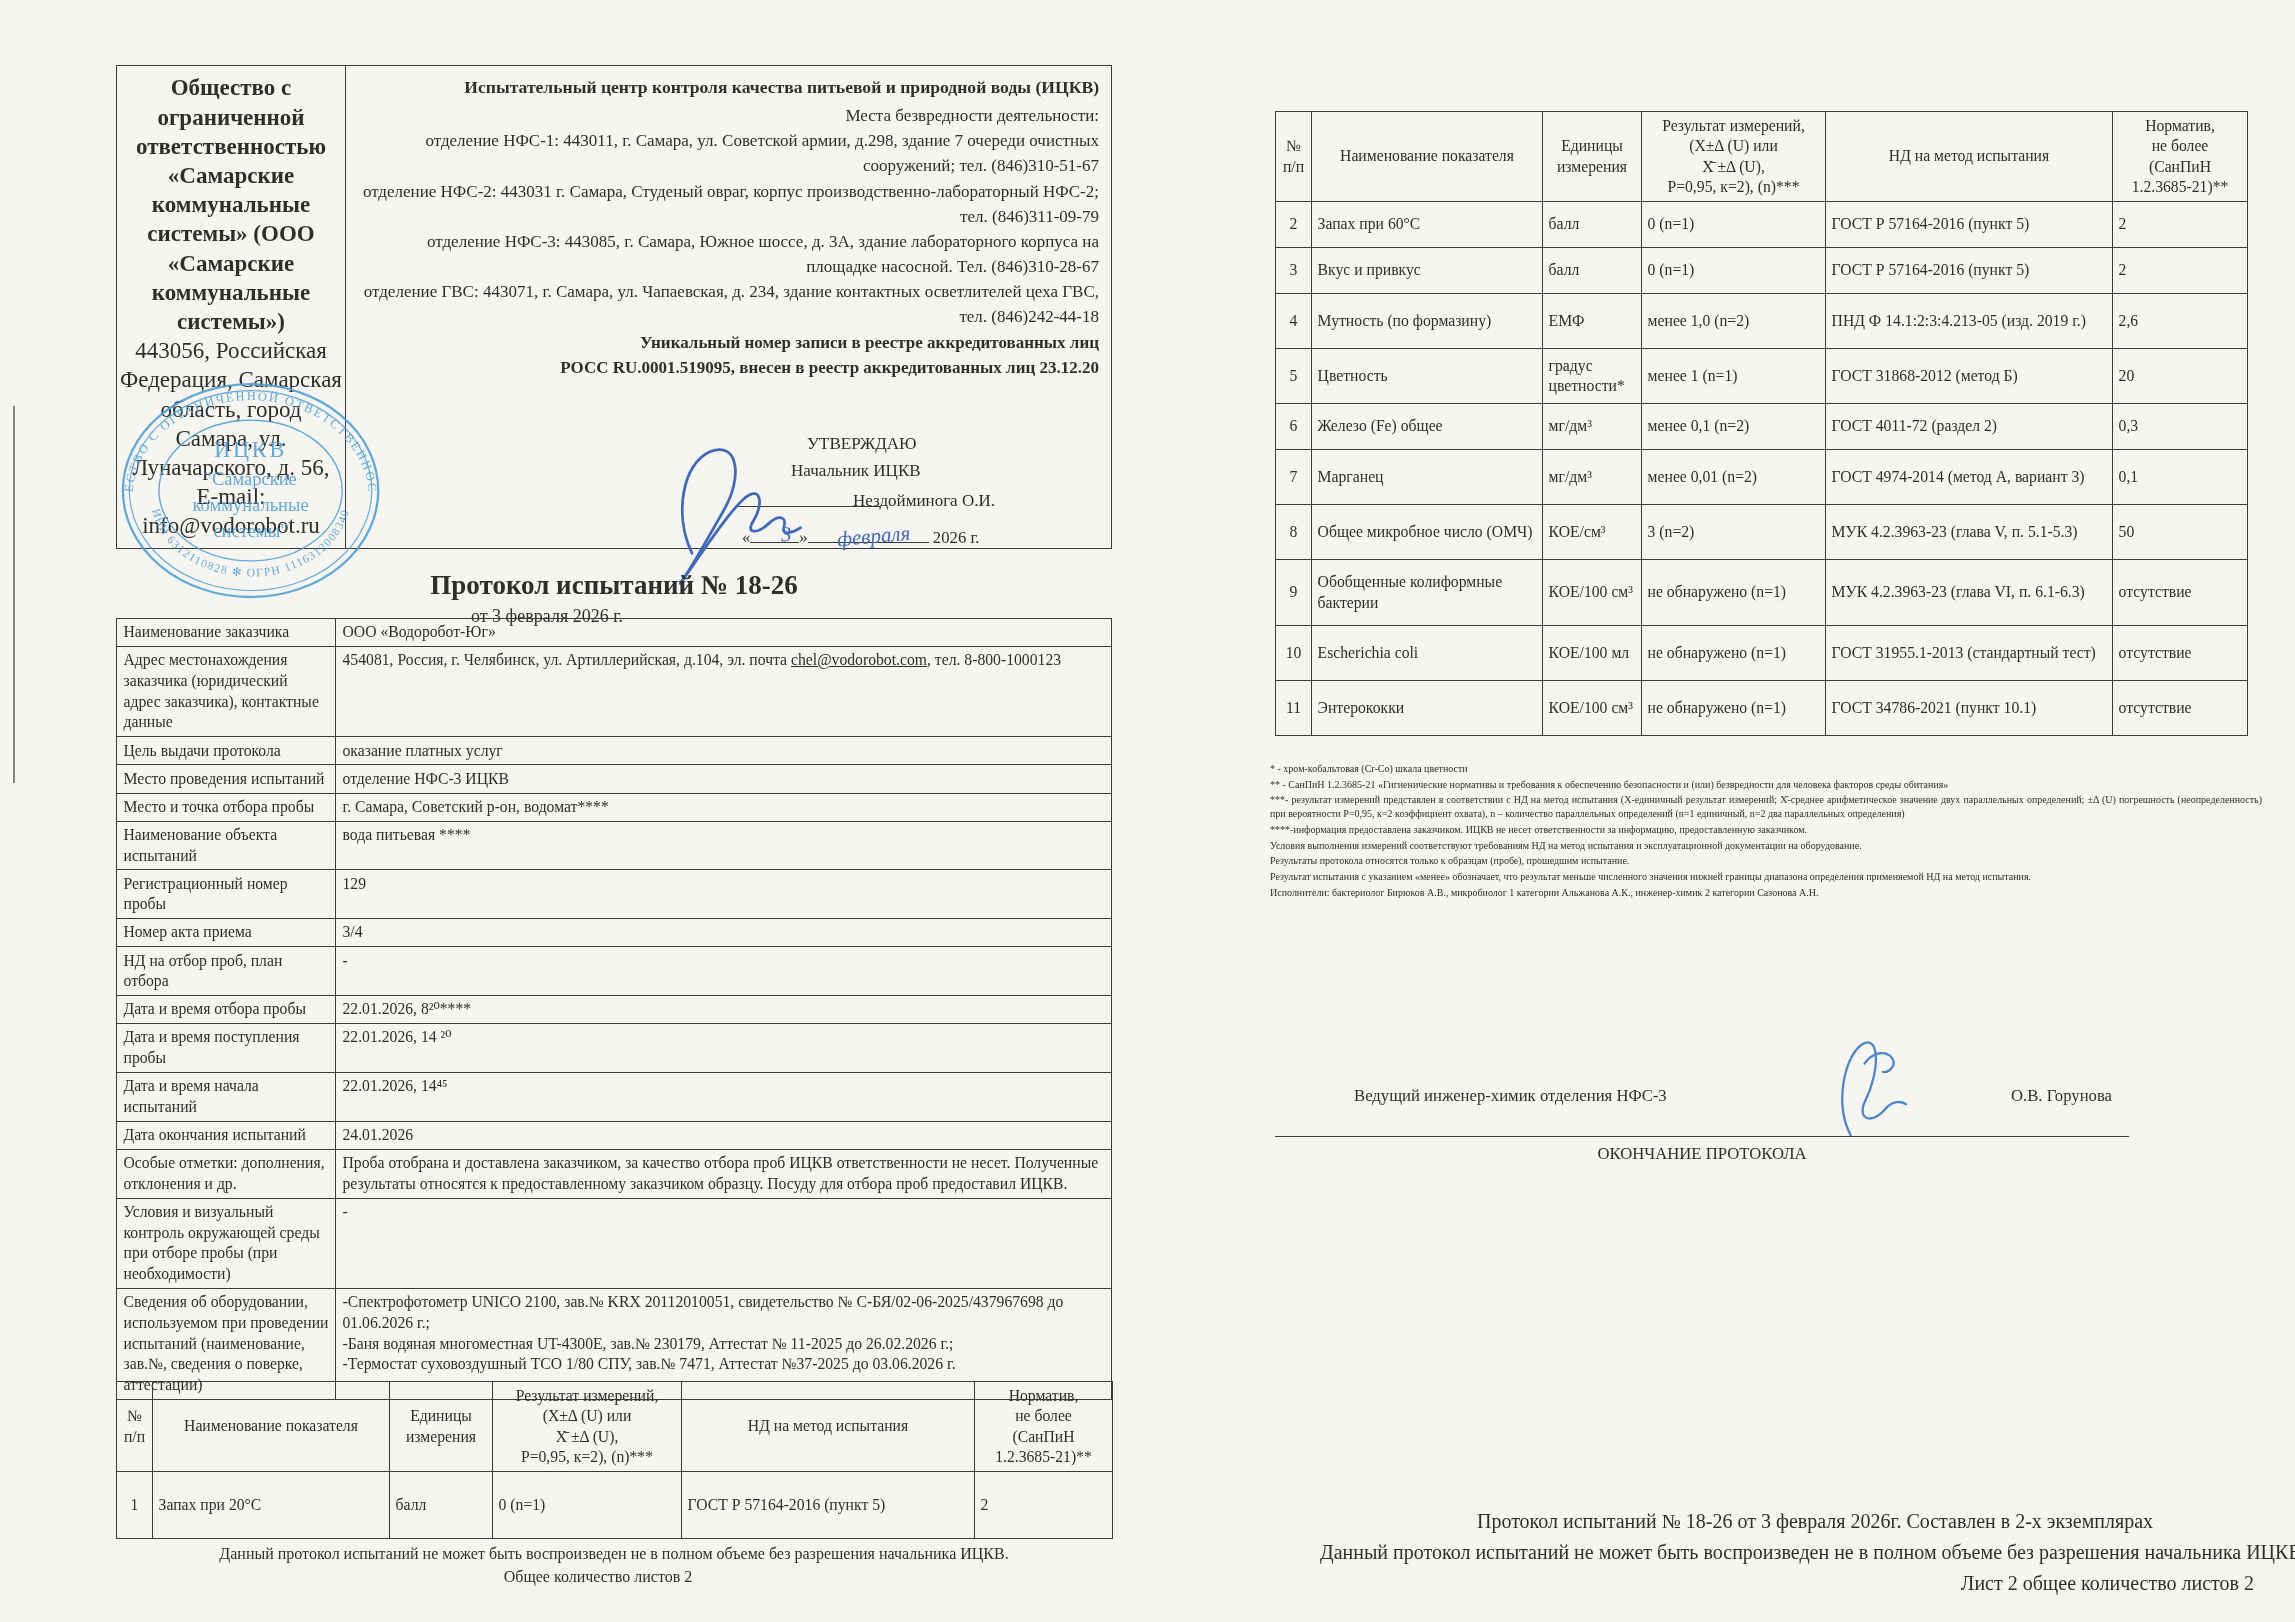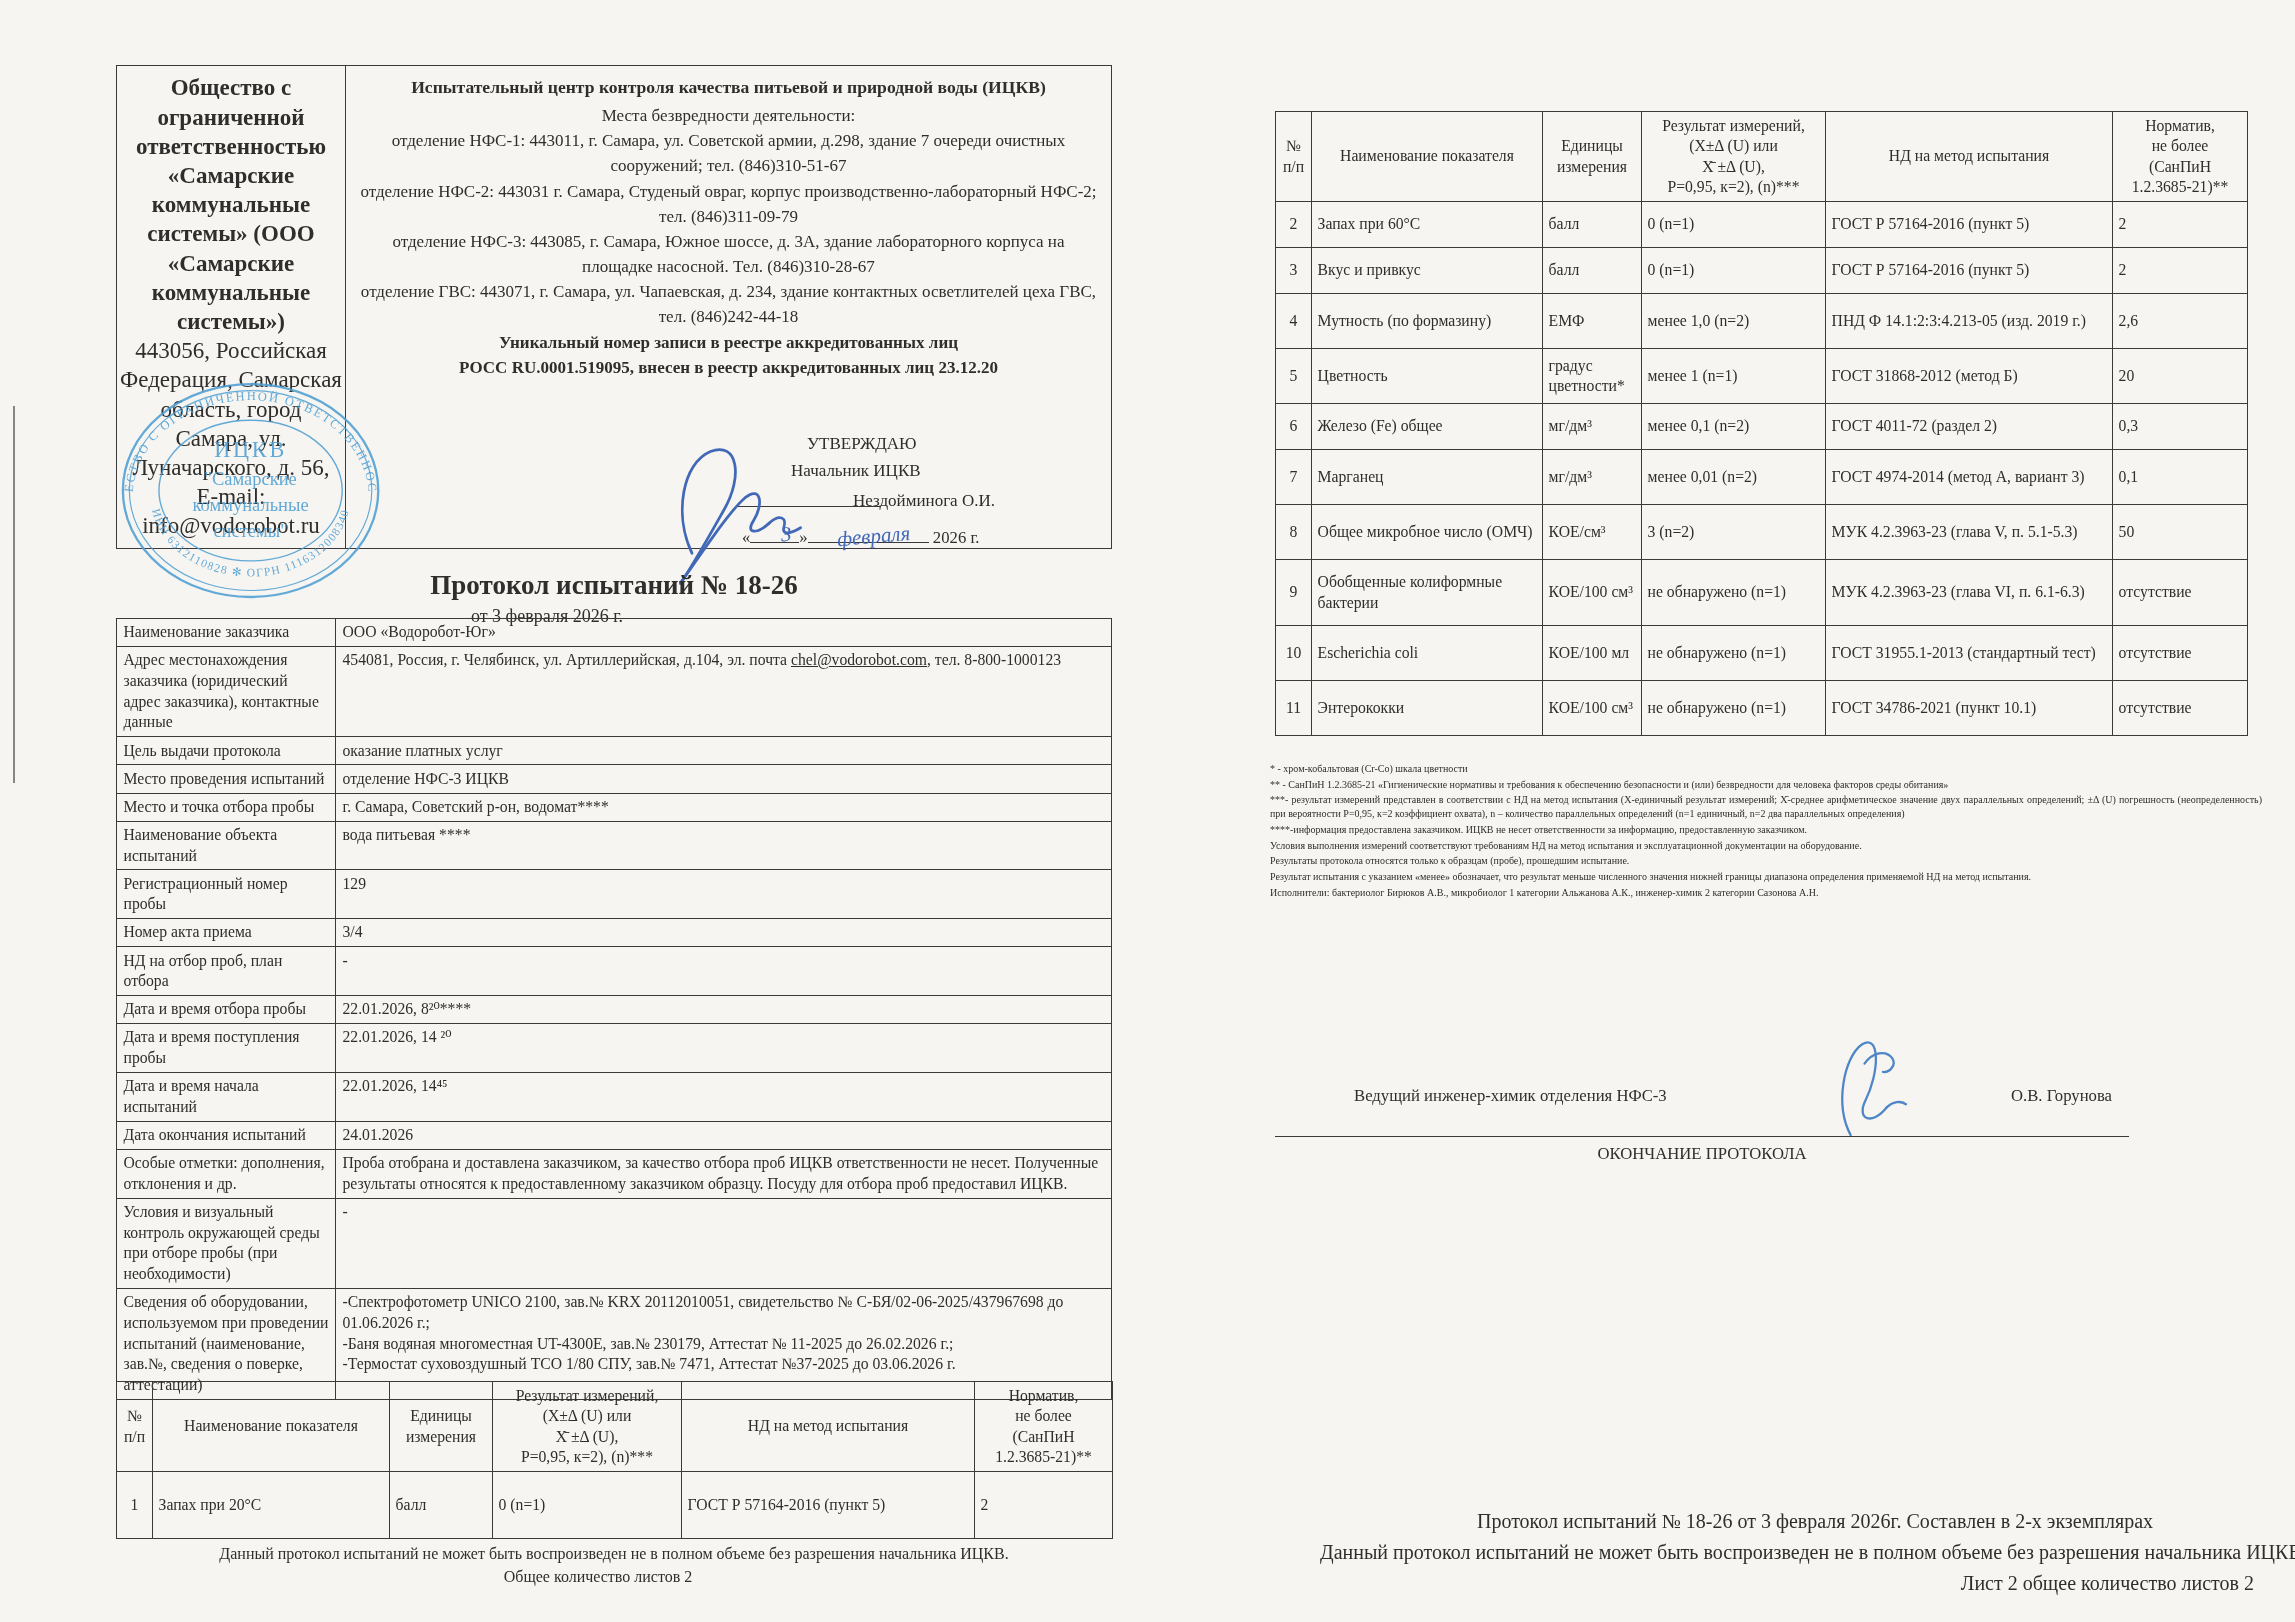--- a/index.html
+++ b/index.html
@@ -5,21 +5,21 @@
   *{box-sizing:border-box}
   html,body{margin:0;padding:0;background:#e8e8e4}
   #canvas{position:relative;width:2295px;height:1623px;background:#f6f5f1;
     font-family:"Liberation Serif","DejaVu Serif",serif;color:#2f2e2c;overflow:hidden}
   .abs{position:absolute}
   .pre{white-space:pre-line}
   
   #org-header{left:116px;top:65px;width:996px;min-height:322px;display:flex;border:1.9px solid #3b3a38;background:transparent}
   .org-cell{width:229px;border-right:1.9px solid #3b3a38;padding:7.4px 2.8px;text-align:center;font-size:23px;line-height:1.27}
   .org-name{font-weight:bold}
-  .center-cell{flex:1;padding:8.3px 12px;text-align:center;font-size:17px;line-height:1.48}
+  .center-cell{flex:1;padding:8.3px 12px;text-align:right;font-size:17px;line-height:1.48}
   .center-title{font-weight:bold;font-size:17.6px;margin-bottom:2.8px}
   .reg{font-weight:bold}
   
   #approve{left:763px;top:434px;width:352px;font-size:17px;line-height:1.2}
   .ap-heading{margin-left:44px}
   .ap-role{margin-left:28px;margin-top:6.5px}
   .ap-name{margin-left:90px;margin-top:9.3px}
   .ap-daterow{margin-top:14px;margin-left:-21px;font-size:16.7px}
   .blank{display:inline-block;border-bottom:1.4px solid #3a3a3a;height:17.6px;vertical-align:baseline}
   .sig-underline{left:738px;top:506px;width:143px;border-top:1.4px solid #3a3a3a}

